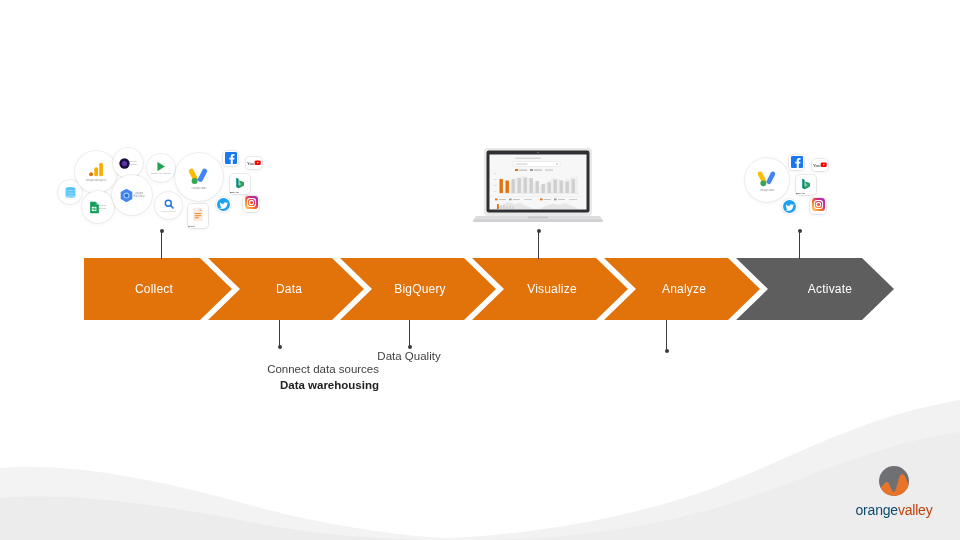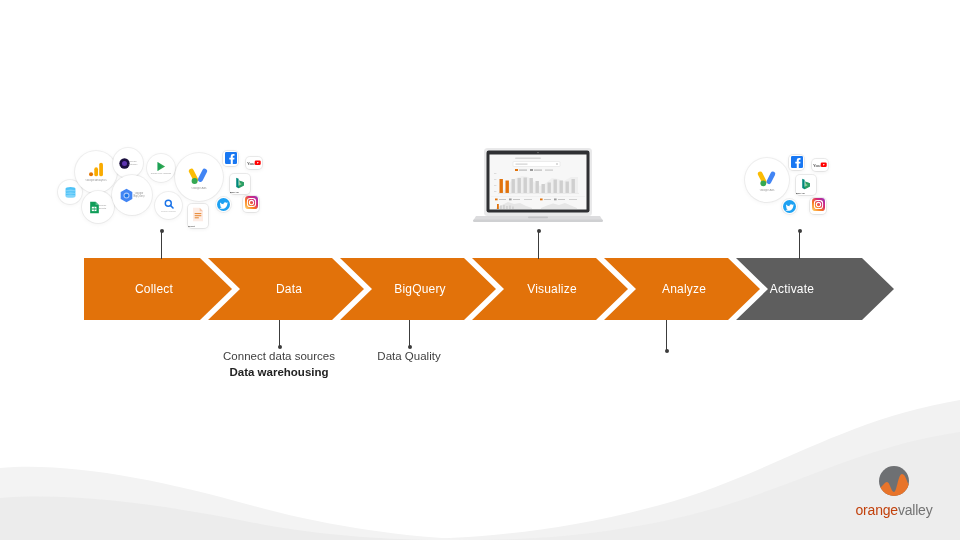--- a/index.html
+++ b/index.html
@@ -60,22 +60,22 @@
 
   
   .laptop{position:absolute;left:472px;top:148px;width:132px;height:76px;}
 
   
   .brand{position:absolute;left:846px;top:462px;width:96px;height:58px;}
   .brand-word{
     position:absolute;left:0;top:40px;width:96px;text-align:center;
     font-size:14px;letter-spacing:-.2px;white-space:nowrap;
   }
-  .brand-word .o{color:#c2410c;}
-  .brand-word .v{color:#737373;}
+  .brand-word .o{color:#0c4a6e;}
+  .brand-word .v{color:#c2410c;}
 </style>
 </head>
 <body>
 
 <div class="stage">
 
   <svg class="waves" viewBox="0 0 960 160" preserveAspectRatio="none">
     <path d="M960,20 C840,40 770,95 660,125 C560,152 480,158 400,160 L960,160 Z" fill="#f2f2f2"></path>
     <path d="M960,52 C860,66 790,110 690,135 C600,157 520,160 470,160 L960,160 Z" fill="#ededed"></path>
     <path d="M0,88 C70,82 160,100 250,125 C330,147 400,156 470,160 L0,160 Z" fill="#f3f3f3"></path>
@@ -97,42 +97,42 @@
 
       <path d="M652,0 L778,0 L810,31 L778,62 L652,62 L684,31 Z" fill="#5E5E5E"></path>
     </svg>
   </div>
 
   <div class="flow-label" style="left:84px;width:140px;">Collect</div>
   <div class="flow-label" style="left:220px;width:138px;">Data</div>
   <div class="flow-label" style="left:350px;width:140px;">BigQuery</div>
   <div class="flow-label" style="left:614px;width:140px;">Analyze</div>
   <div class="flow-label" style="left:482px;width:140px;">Visualize</div>
-  <div class="flow-label" style="left:722px;width:140px;">Activate</div>
+  <div class="flow-label" style="left:760px;width:140px;">Activate</div>
 
   <div class="conn up" style="left:161px;top:231px;height:28px;">
       <span class="dot"></span>
     </div>
   <div class="conn up" style="left:538px;top:231px;height:28px;">
       <span class="dot"></span>
     </div>
   <div class="conn up" style="left:799px;top:231px;height:28px;">
       <span class="dot"></span>
     </div>
   <div class="conn down" style="left:279px;top:320px;height:27px;">
       <span class="dot"></span>
     </div>
   <div class="conn down" style="left:409px;top:320px;height:27px;">
       <span class="dot"></span>
     </div>
   <div class="conn down" style="left:666px;top:320px;height:31px;">
       <span class="dot"></span>
     </div>
 
-  <div class="note" style="left:179px;top:349px;width:200px;">
+  <div class="note" style="left:179px;top:362px;width:200px;text-align:right;">
     <div>Connect data sources</div>
     <div class="b">Data warehousing</div>
   </div>
   <div class="note" style="left:334px;top:349px;width:150px;">
     <div>Data Quality</div>
   </div>
 
   <div class="bubble" style="left:58px;top:180px;width:24px;height:24px;">
     <span class="glyph">
       <svg width="13" height="13" viewBox="0 0 16 16">

